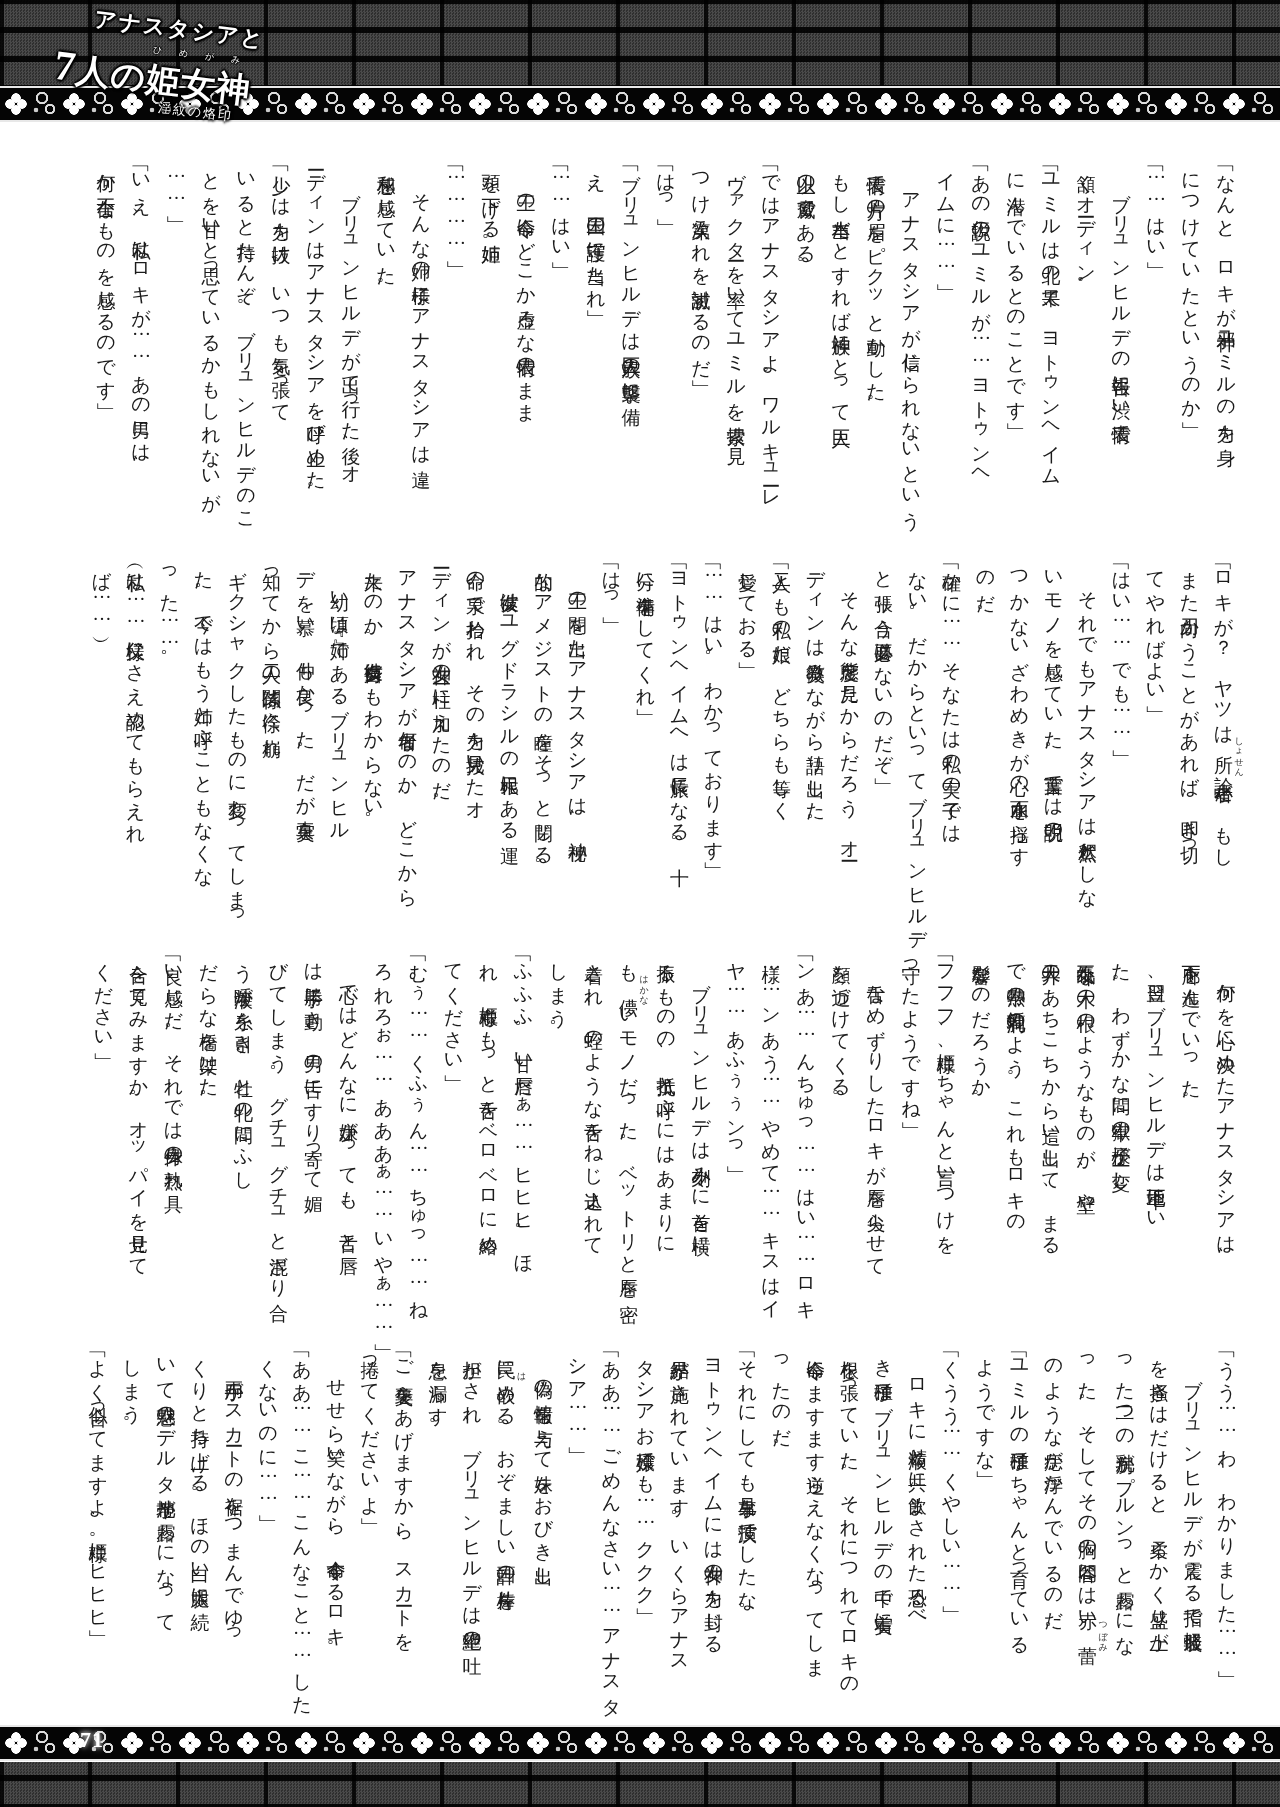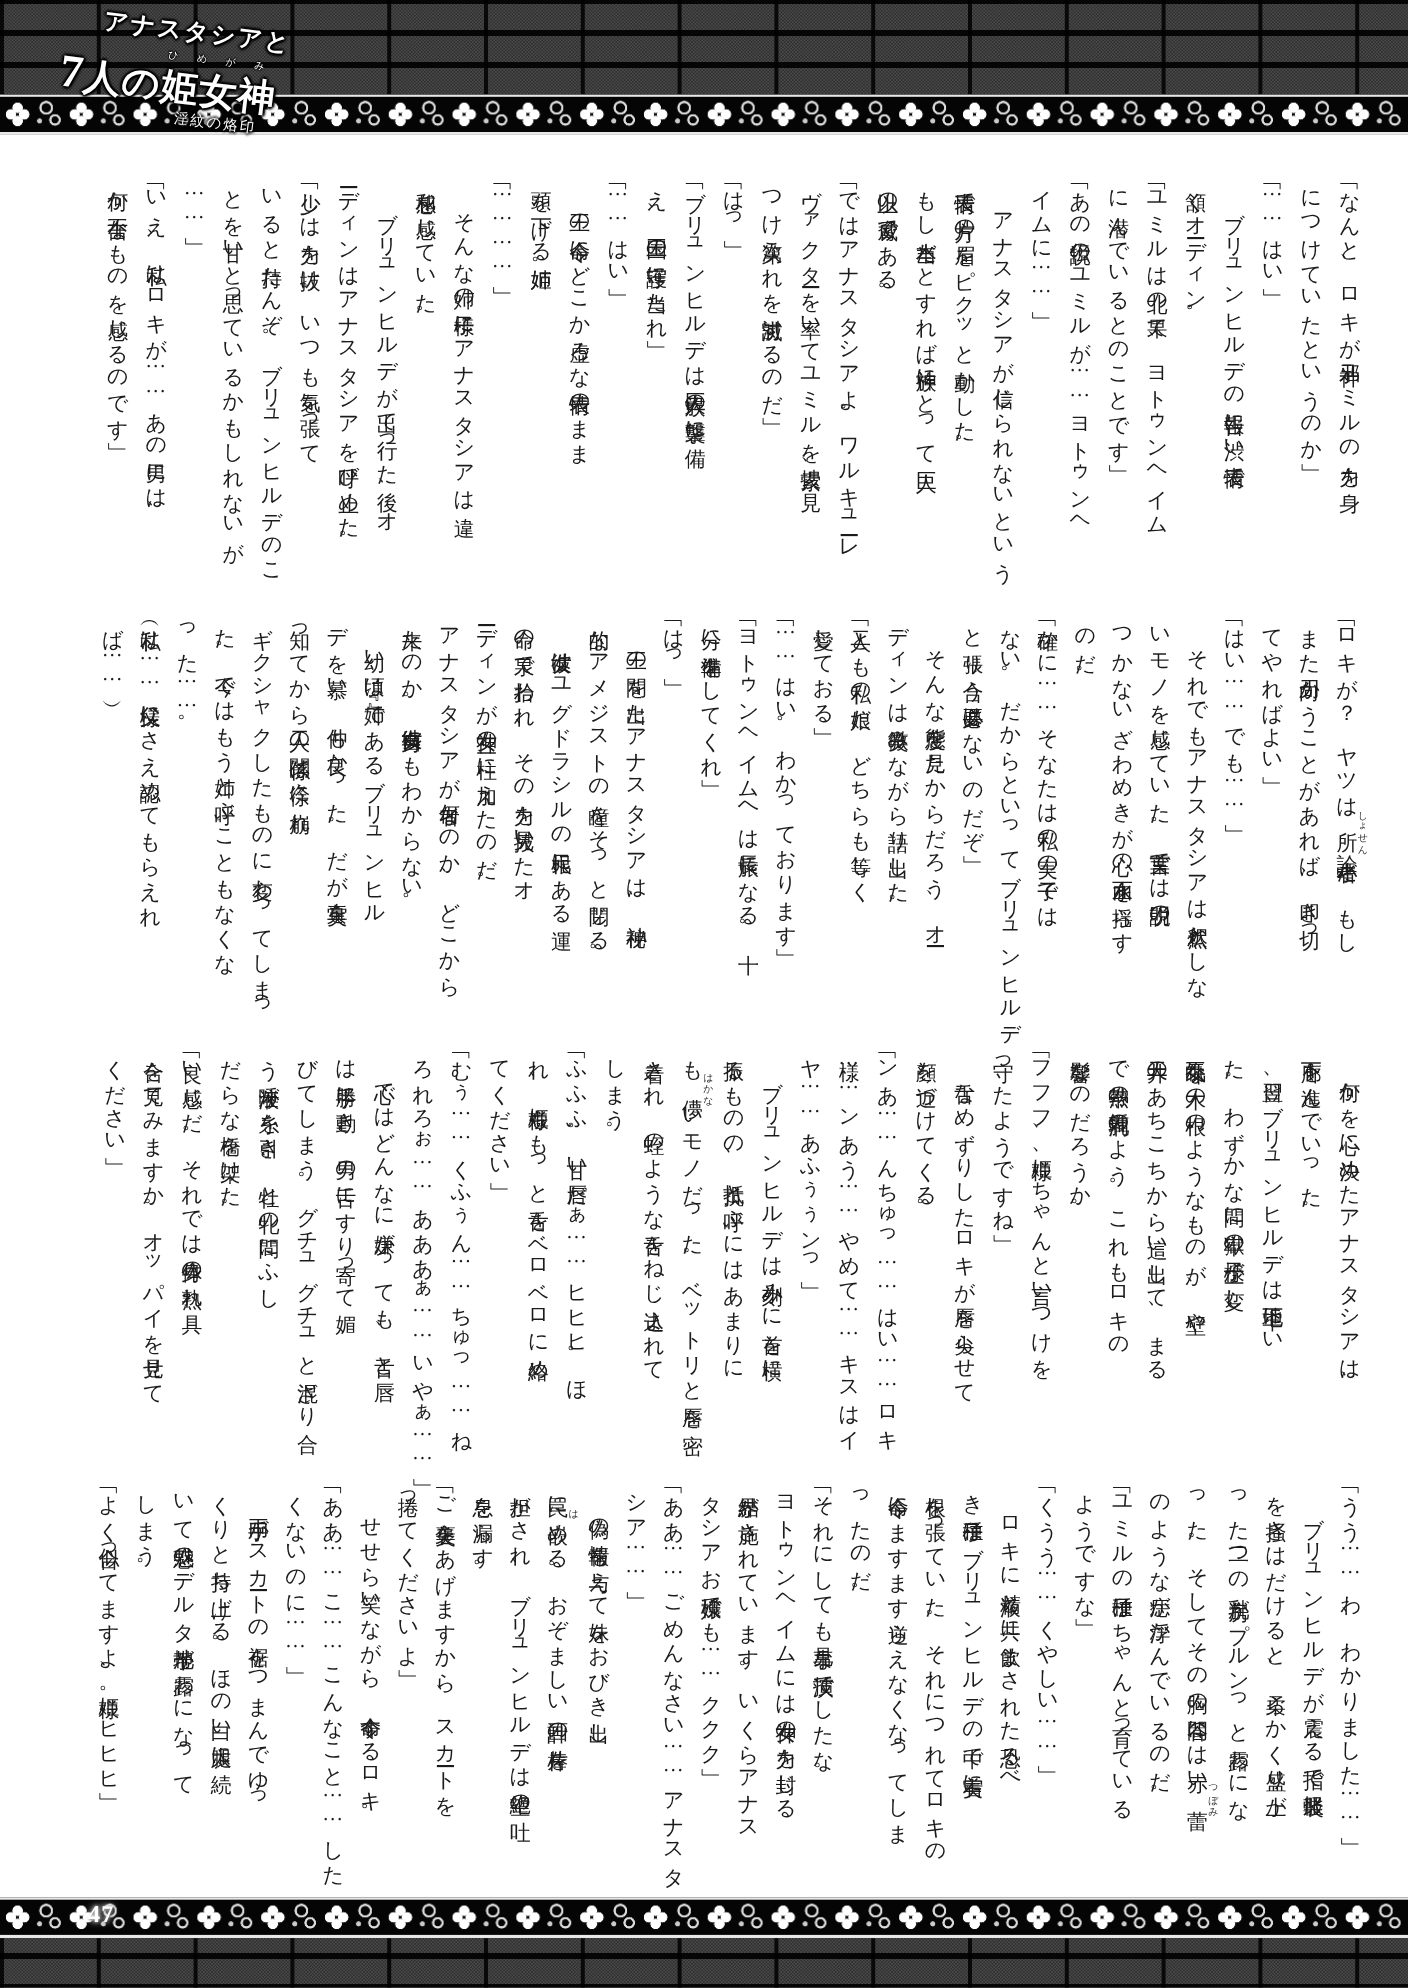--- a/index.html
+++ b/index.html
@@ -229,13 +229,13 @@
     <div class="col">　せせら笑いながら、命令するロキ。</div>
     <div class="col">「ああ……こ……こんなこと……した</div>
     <div class="col">くないのに……」</div>
     <div class="col">　両手がスカートの裾をつまんでゆっ</div>
     <div class="col">くりと持ち上げる。ほの白い太腿に続</div>
     <div class="col">いて魅惑のデルタ地帯が露わになって</div>
     <div class="col">しまう。</div>
     <div class="col">「よく似合ってますよ、姫様。ヒヒヒ」</div>
   </div>
 
-<div class="page-number">47</div>
+<div class="page-number">71</div>
 
 </body></html>

